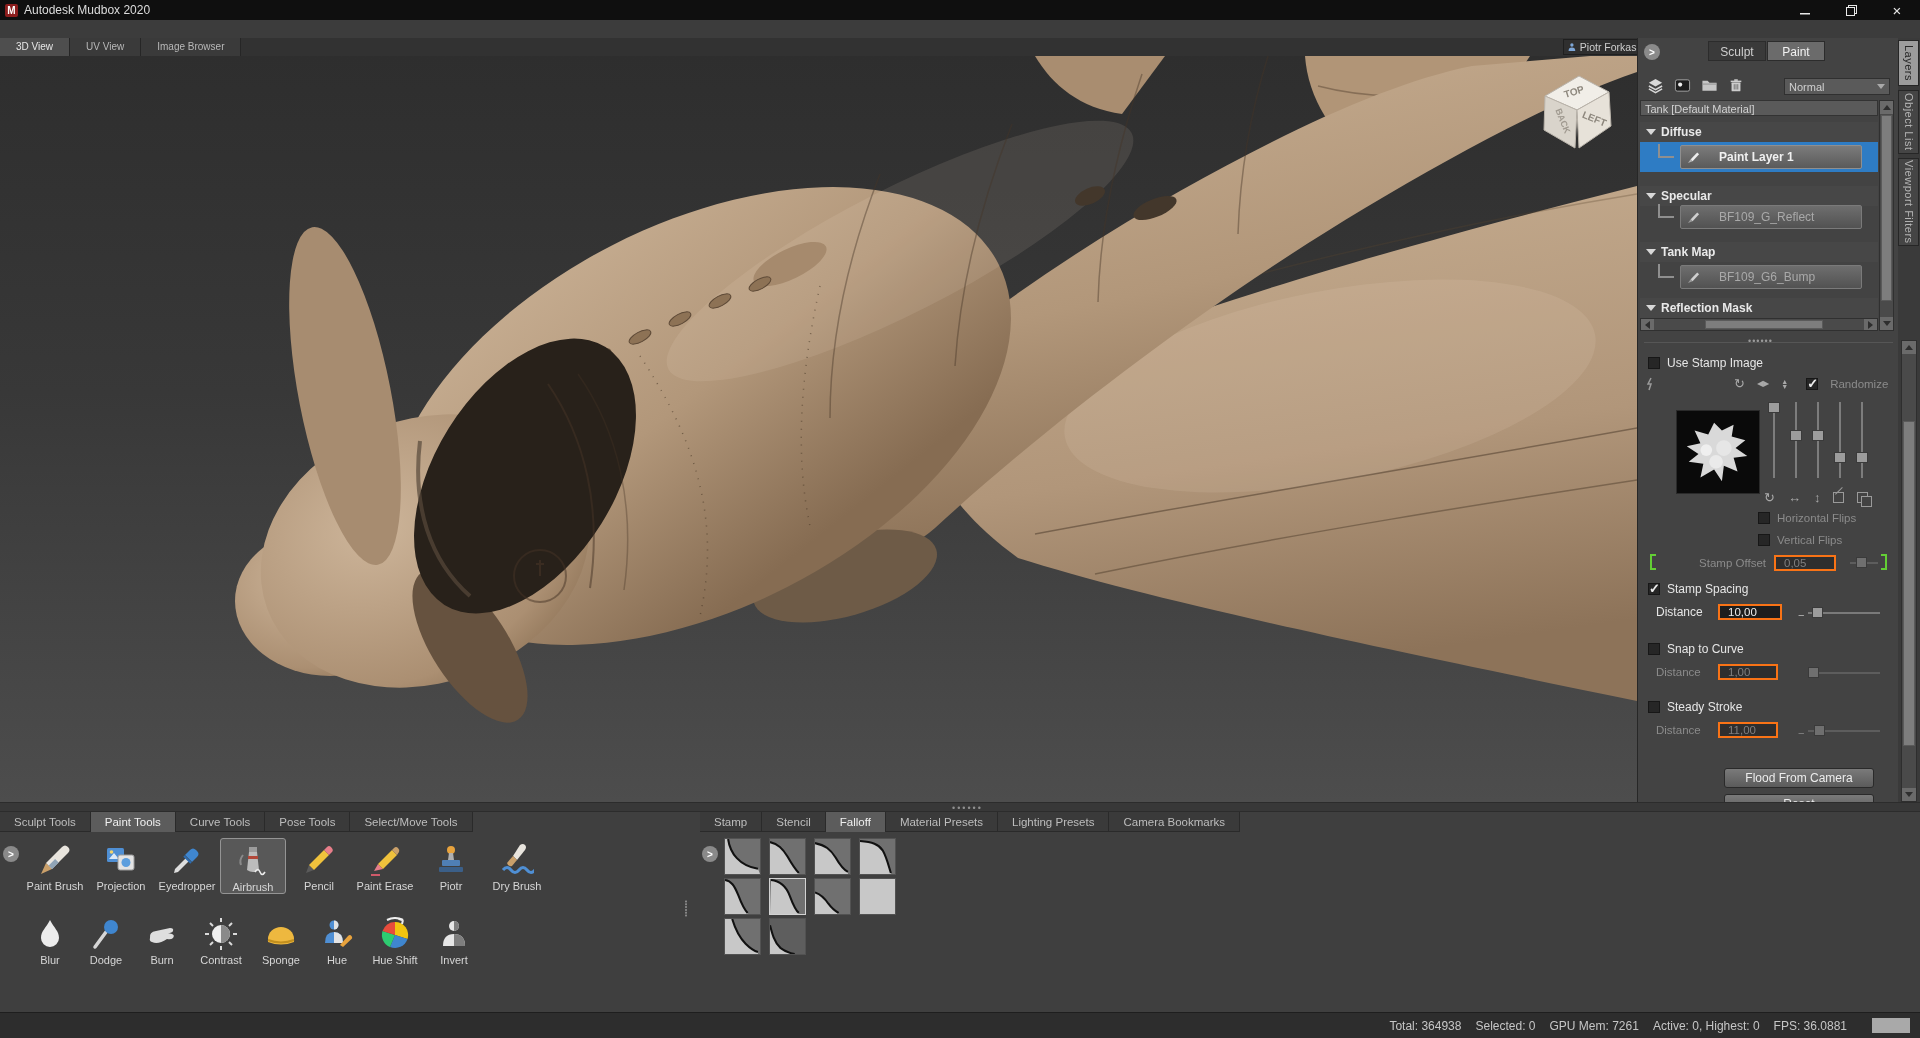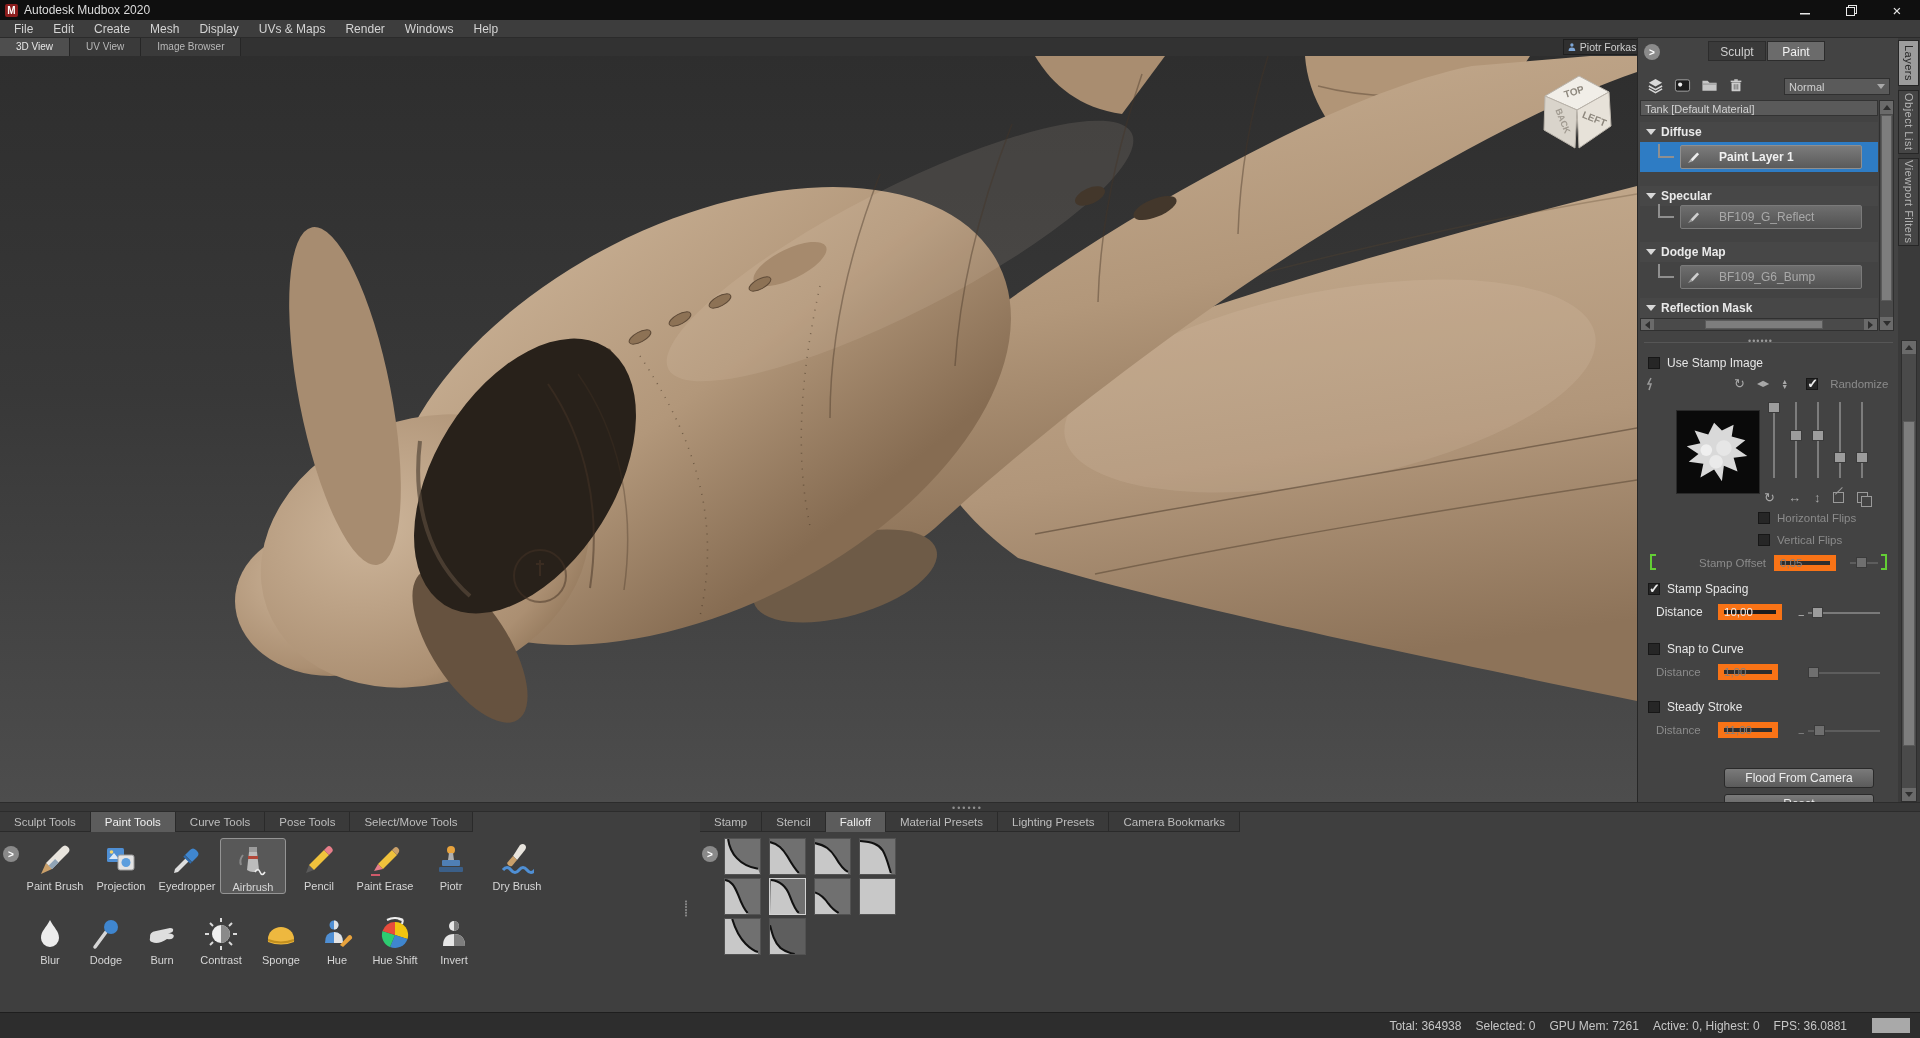--- a/index.html
+++ b/index.html
@@ -89,22 +89,22 @@
   .panel-split { position:absolute; left:0; top:298px; width:261px; height:10px; }
   .panel-split .line { position:absolute; left:6px; right:6px; top:6px; border-top:1px solid #565656; }
   .panel-split .dots { position:absolute; left:110px; top:0; color:#9a9a9a; font-size:9px; letter-spacing:1px; }
 
   
   .cb { width:12px; height:12px; background:#262626; border:1px solid #171717; position:relative; flex:0 0 auto; }
   .cb.checked::after { content:"\2713"; position:absolute; left:0; top:-3px; color:#ececec; font-size:13px; font-weight:bold; }
   .prop-row { position:absolute; display:flex; align-items:center; gap:7px; }
   .lbl-b { color:#e6e6e6; font-size:12px; }
   .lbl-d { color:#8b8b8b; font-size:11.5px; }
-  .val-box { height:16px; background:#1d1d1d; border:6px solid #f97316; color:#ededed; font-size:11.5px;
-    display:flex; align-items:center; padding-left:0; }
+  .val-box { height:16px; background:#1d1d1d; border:2px solid #f97316; color:#ededed; font-size:11.5px;
+    display:flex; align-items:center; padding-left:8px; }
   .val-box.dim { background:#2e2e2e; color:#7f7f7f; }
   .htrack { position:absolute; height:2px; background:#7a7a7a; }
   .htrack.dim { background:#5d5d5d; }
   .hhandle { position:absolute; top:-5px; width:11px; height:11px; background:#9c9c9c; border:1px solid #3a3a3a; }
   .hhandle.dim { background:#6f6f6f; }
   .minus-tick { position:absolute; top:-5px; color:#bdbdbd; font-size:11px; line-height:11px; }
   .vslider { position:absolute; width:12px; height:76px; }
   .vslider::before { content:""; position:absolute; left:5px; top:0; bottom:0; width:2px; background:#7d7d7d; }
   .vhandle { position:absolute; left:0; width:12px; height:11px; background:#9c9c9c; border:1px solid #3a3a3a; }
   .gicon { color:#a9a9a9; font-size:13px; }
@@ -170,31 +170,20 @@
       <div class="win-btn">
         <svg width="11" height="11">
             <rect x="2.5" y="0.5" width="8" height="8" fill="none" stroke="#e8e8e8"></rect>
             <rect x="0.5" y="2.5" width="8" height="8" fill="#0f0f0f" stroke="#e8e8e8"></rect>
           </svg>
       </div>
       <div class="win-btn" style="font-size:15px;">×</div>
     </div>
   </div>
 
-  <div class="menubar">
-    <span class="menu-item">File</span>
-    <span class="menu-item">Edit</span>
-    <span class="menu-item">Create</span>
-    <span class="menu-item">Mesh</span>
-    <span class="menu-item">Display</span>
-    <span class="menu-item">UVs &amp; Maps</span>
-    <span class="menu-item">Render</span>
-    <span class="menu-item">Windows</span>
-    <span class="menu-item">Help</span>
-  </div>
 
   <div class="tabbar">
     <div class="vtab-top active">3D View</div>
     <div class="vtab-top">UV View</div>
     <div class="vtab-top">Image Browser</div>
   </div>
 
   <div class="user-select">
     <svg width="12" height="14" viewBox="0 0 14 16">
       <circle cx="7" cy="4.5" r="3" fill="#7ea7d8"></circle>
@@ -361,21 +350,21 @@
       <div class="layer-btn dim">
         <svg width="13" height="13" viewBox="0 0 14 14">
           <path d="M1 13 L4 9 L6 11 Z" fill="#9a9a9a"></path>
             <path d="M4 9 L11 1.5 L13 3.5 L6 11 Z" fill="#cfcfcf"></path>
         </svg>
         <span class="layer-name dim">BF109_G_Reflect</span>
       </div>
     </div>
     <div class="grp-row" style="top:204px;">
       <div class="tri-down"></div>
-      <span>Dodge Map</span>
+      <span>Tank Map</span>
     </div>
     <div class="layer-row" style="top:224px;">
       <div class="elbow"></div>
       <div class="layer-btn dim">
         <svg width="13" height="13" viewBox="0 0 14 14">
           <path d="M1 13 L4 9 L6 11 Z" fill="#9a9a9a"></path>
             <path d="M4 9 L11 1.5 L13 3.5 L6 11 Z" fill="#cfcfcf"></path>
         </svg>
         <span class="layer-name dim">BF109_G6_Bump</span>
       </div>

